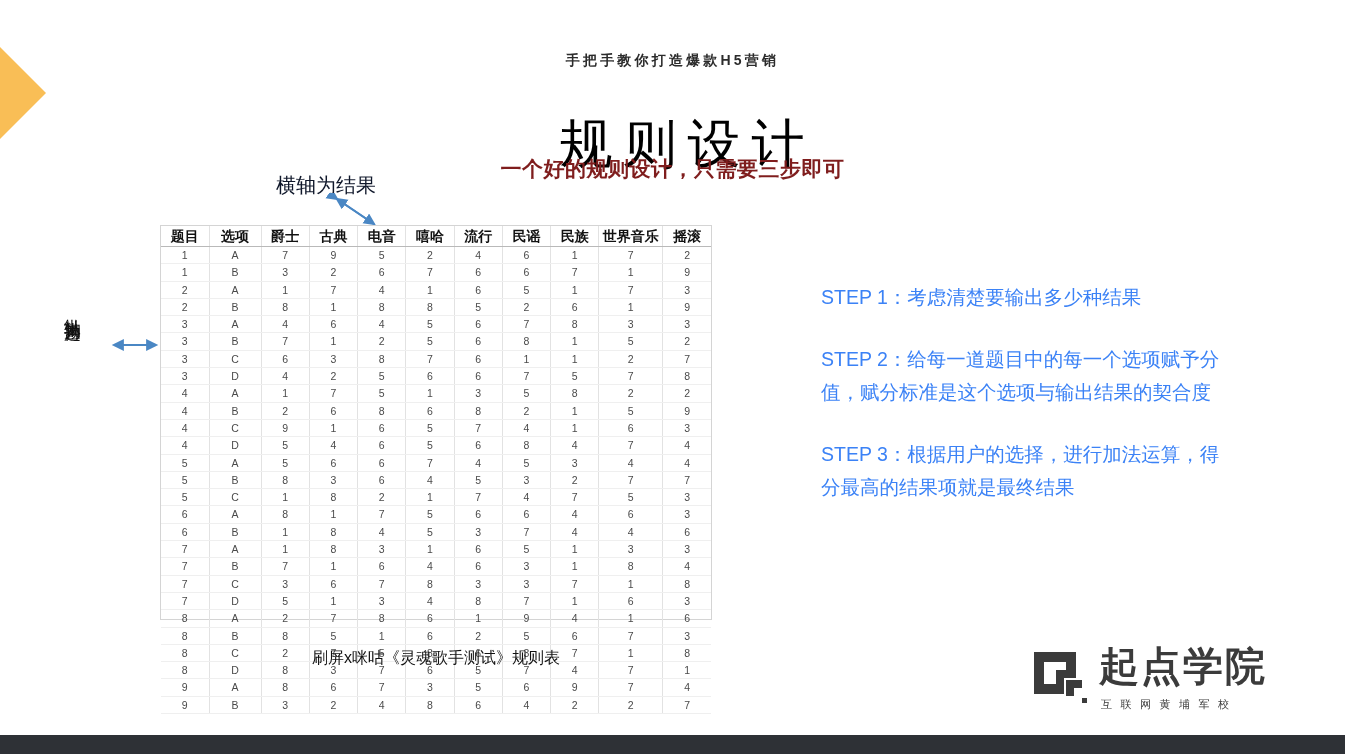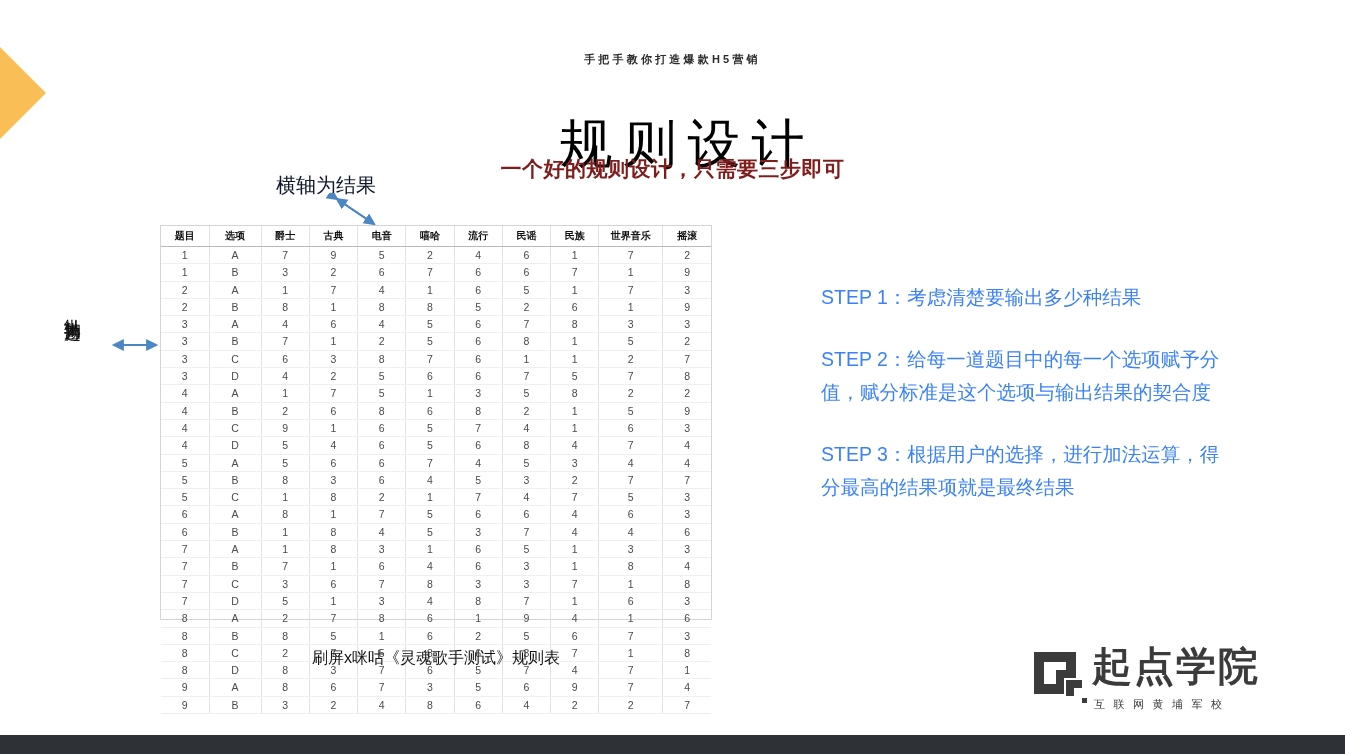--- a/index.html
+++ b/index.html
@@ -19,21 +19,21 @@
     width:0;height:0;
     border-top:46px solid transparent;
     border-bottom:46px solid transparent;
     border-left:46px solid #F9BE56;
   }
 
   
   #kicker{
     position:absolute; top:52px; left:0; width:1345px;
     text-align:center;
-    font-size:11px; letter-spacing:3.2px;
+    font-size:14px; letter-spacing:3.2px;
     color:#2b2b2b; font-weight:600;
   }
   #page-title{
     position:absolute; top:78px; left:0; width:1345px;
     text-align:center;
     font-size:53px; letter-spacing:11px;
     font-weight:300; color:#000;
     line-height:1.15;
     padding-left:30px;
   }
@@ -77,21 +77,21 @@
     text-align:center;
     padding:0;
     height:16.3px;
     color:#4a4a4a;
     font-weight:normal;
     line-height:16.3px;
   }
   table.rules th{
     font-weight:bold;
     color:#111;
-    font-size:10px;
+    font-size:14px;
     border-bottom:1px solid #b9b9b9;
     height:20px; line-height:20px;margin-top:44px;
   }
   table.rules th:last-child, table.rules td:last-child{ border-right:none; }
   table.rules col.c0{ width:48px; }
   table.rules col.c1{ width:52px; }
   table.rules col.wide{ width:64px; }
 
   #table-caption{
     position:absolute; left:160px; top:648px; width:552px;
@@ -102,21 +102,21 @@
   #steps{
     position:absolute; left:821px; top:281px; width:400px;
     font-size:19.5px; color:#3b82f6; line-height:1.72;
   }
   #steps .step{ margin-bottom:28px; }
   #steps .step:last-child{ margin-bottom:4px; }
 
   
   #logo{
     position:absolute; left:1030px; top:645px;
-    display:flex; align-items:center; gap:0;
+    display:flex; align-items:center; gap:7px;
   }
   #logo-mark{ width:62px; height:62px; position:relative; }
   #logo-text{ display:flex; flex-direction:column; }
   #logo-name{
     font-size:40px; font-weight:bold; letter-spacing:2px;
     color:#3b3b3b; line-height:1.05;
   }
   #logo-sub{
     font-size:11px; letter-spacing:8.5px;
     color:#3b3b3b; margin-top:10px; padding-left:2px;

